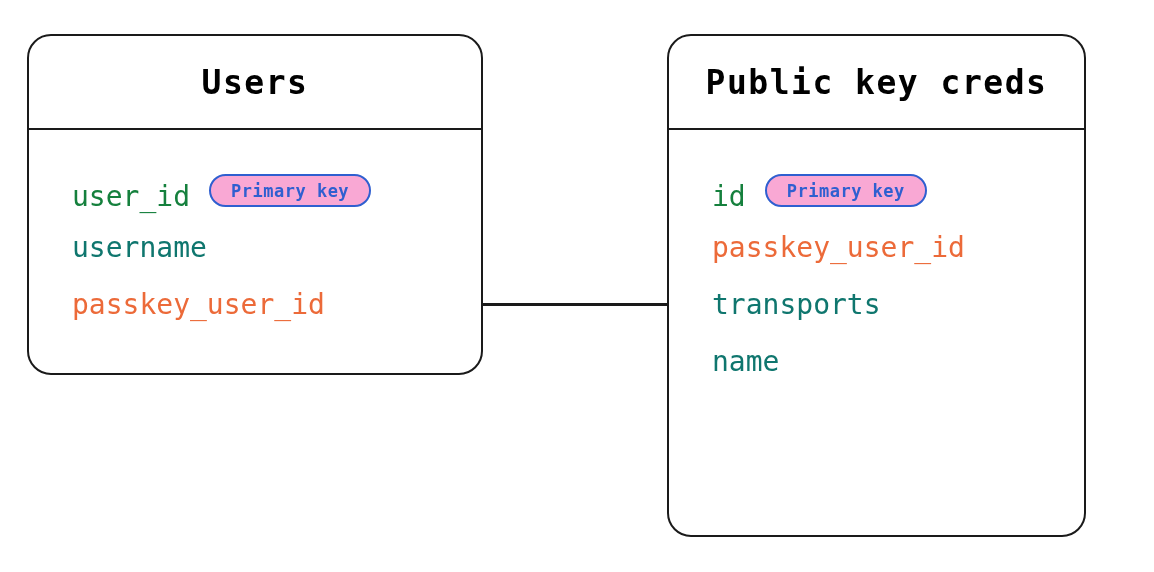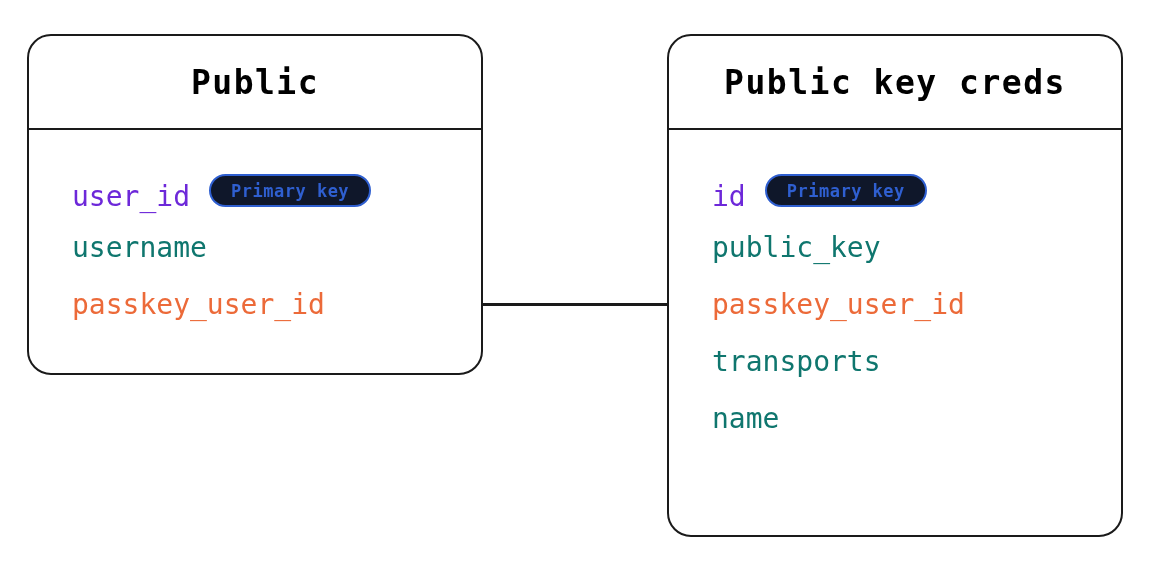--- a/index.html
+++ b/index.html
@@ -35,21 +35,21 @@
   #entity-users {
     left: 27px;
     top: 34px;
     width: 456px;
     height: 341px;
   }
 
   #entity-pkcreds {
     left: 667px;
     top: 34px;
-    width: 456px;
+    width: 419px;
     height: 503px;
   }
 
   .entity-header {
     position: relative;
     height: 92px;
     display: flex;
     align-items: center;
     justify-content: center;
     border-bottom: 2.5px solid #1a1a1a;
@@ -78,21 +78,21 @@
 
   .field-name {
     font-family: "DejaVu Sans Mono", "Liberation Mono", monospace;
     font-size: 28px;
     line-height: 1;
     color: #0f766e;
     white-space: nowrap;
   }
 
   .field-name.is-pk {
-    color: #6d28d9;
+    color: #15803d;
     margin-top: 12px;
   }
 
   .field-name.is-fk {
     color: #ec6a39;
     text-align: right;
   }
 
   .badge {
     display: inline-flex;
@@ -103,41 +103,41 @@
     height: 33px;
     box-sizing: border-box;
     border: 2px solid #2f5fd0;
     border-radius: 999px;
     color: #2f5fd0;
     font-family: "DejaVu Sans Mono", "Liberation Mono", monospace;
     font-weight: bold;
     font-size: 17px;
     letter-spacing: 0.5px;
     white-space: nowrap;
-    background: #0f172a;
+    background: #f9a8d4;
   }
 
   
   #relationship-connector {
     position: absolute;
     left: 481px;
     top: 303px;
     width: 188px;
     height: 2.5px;
     background: #1a1a1a;
   }
 </style>
 </head>
 <body>
 
 <div id="diagram-canvas">
 
   <div class="entity" id="entity-users">
     <div class="entity-header">
-      <span class="entity-title">Public</span>
+      <span class="entity-title">Users</span>
     </div>
     <div class="entity-fields">
 
       <div class="field-row">
         <span class="field-name is-pk">user_id</span>
         <span class="badge">Primary key</span>
       </div>
 
       <div class="field-row">
         <span class="field-name">username</span>
@@ -156,23 +156,20 @@
     <div class="entity-header">
       <span class="entity-title">Public key creds</span>
     </div>
     <div class="entity-fields">
 
       <div class="field-row">
         <span class="field-name is-pk">id</span>
         <span class="badge">Primary key</span>
       </div>
 
-      <div class="field-row">
-        <span class="field-name">public_key</span>
-      </div>
 
       <div class="field-row">
         <span class="field-name is-fk">passkey_user_id</span>
       </div>
 
 
       <div class="field-row">
         <span class="field-name">transports</span>
       </div>
 

